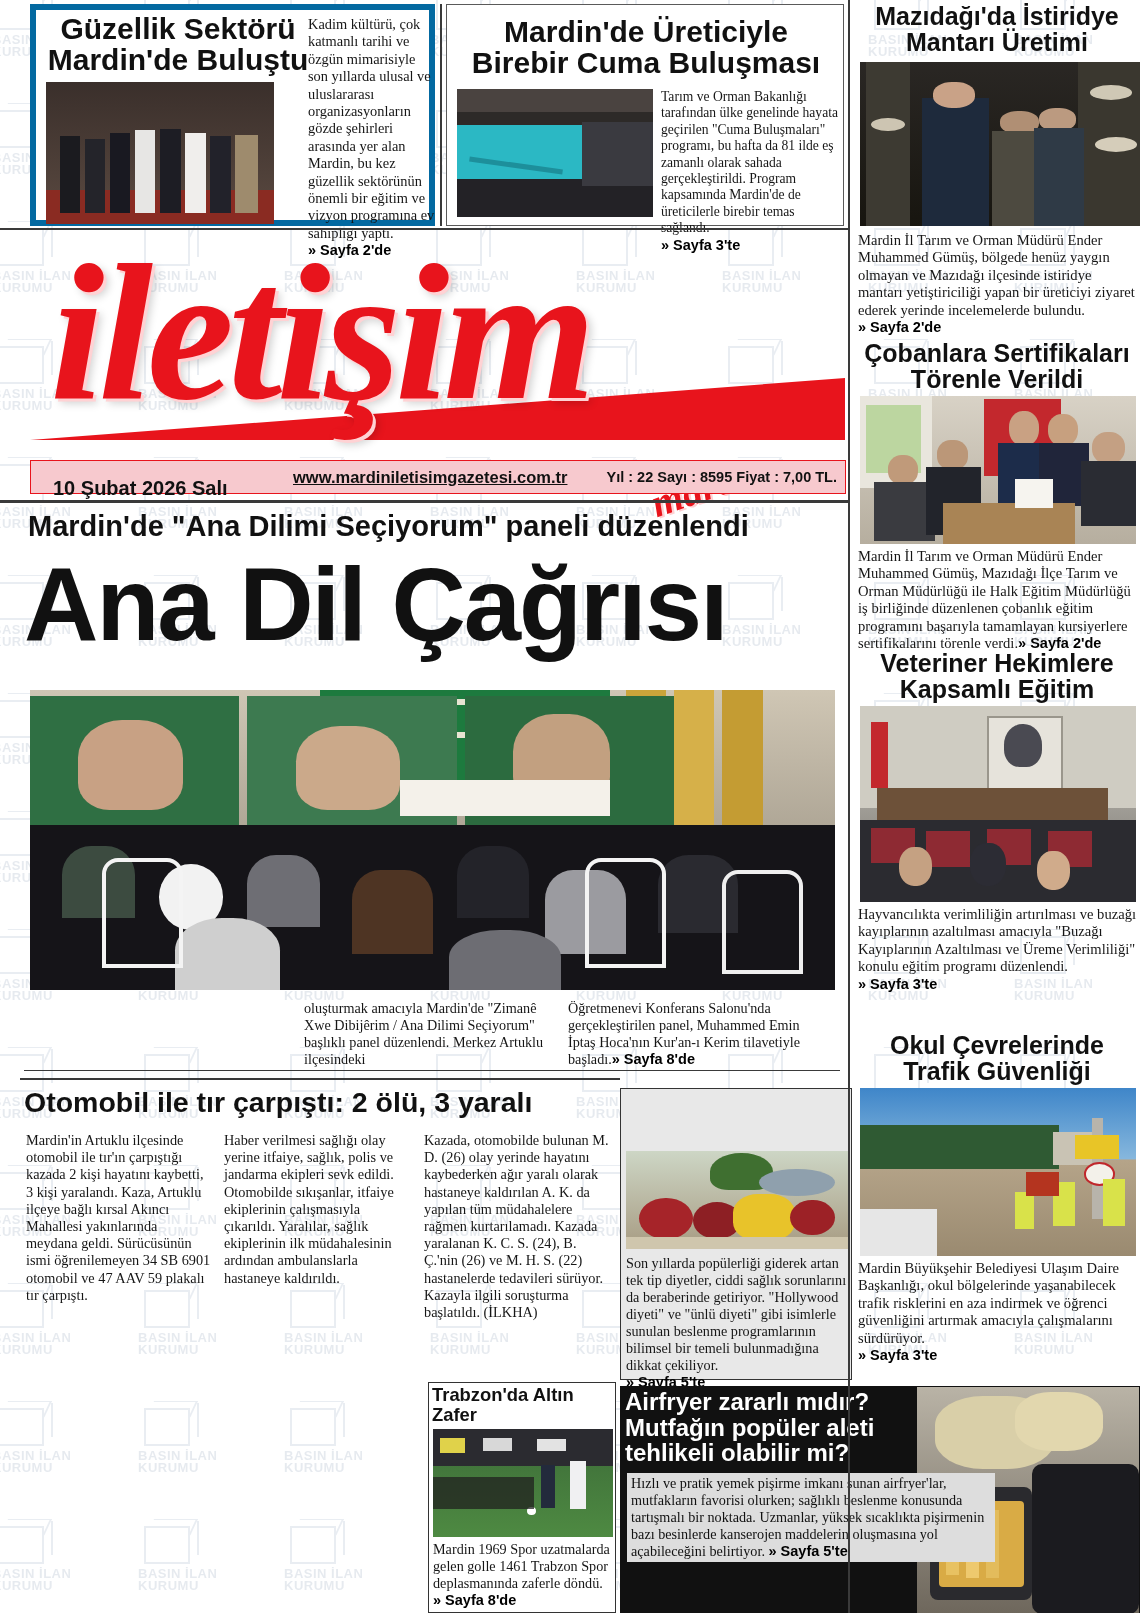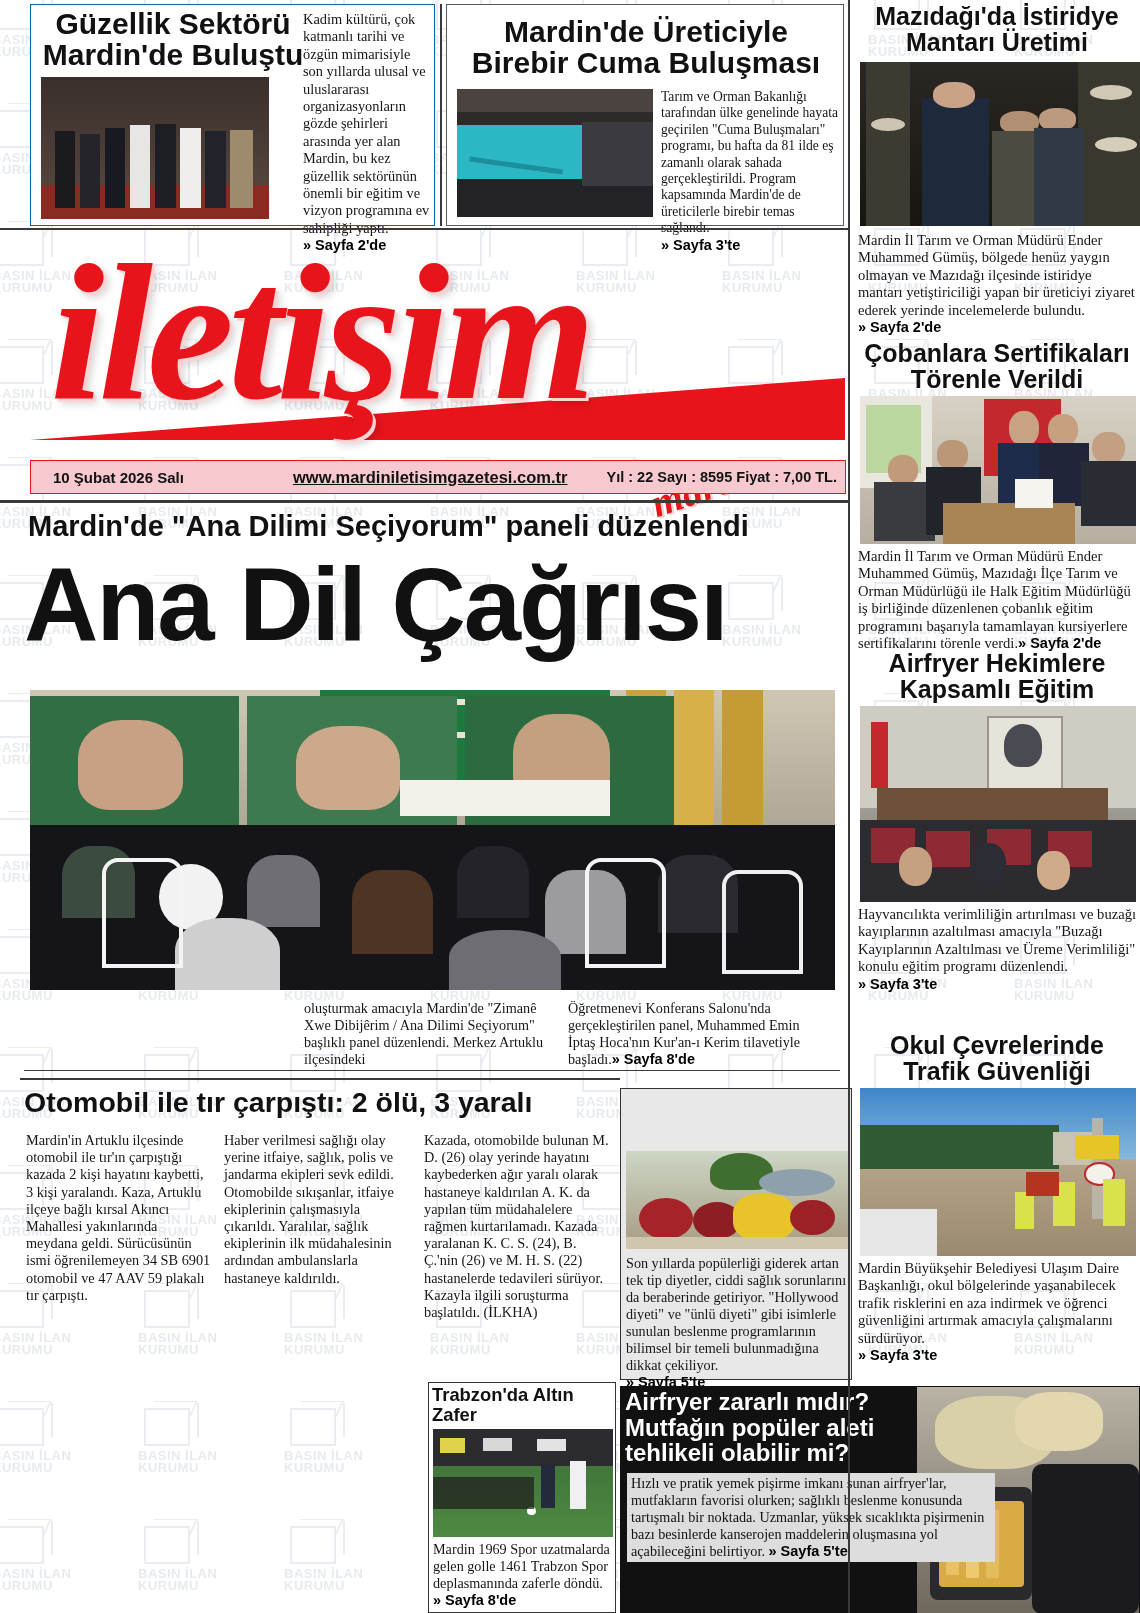--- a/index.html
+++ b/index.html
@@ -44,21 +44,21 @@
   }
   
   .page{position:relative;z-index:2;width:1140px;height:1613px;}
   .box{position:absolute;box-sizing:border-box;}
   .photo{background:#9aa0a6;position:relative;overflow:hidden;}
   .hl{font-family:"Liberation Sans", sans-serif;font-weight:bold;color:#111;line-height:1.02;}
   .body-txt{font-family:"Liberation Serif", serif;font-size:14.6px;line-height:17.6px;color:#161616;text-align:left;}
   .jump{font-family:"Liberation Sans", sans-serif;font-weight:bold;font-size:14.5px;color:#000;}
 
   
-  #teaser1{left:30px;top:4px;width:405px;height:222px;border:1px solid #0369a1;background:#fff;}
+  #teaser1{left:30px;top:4px;width:405px;height:222px;border:6px solid #0369a1;background:#fff;}
   #teaser1 .t1-head{position:absolute;left:6px;top:4px;width:272px;text-align:center;font-size:30px;}
   #teaser1 .t1-img{position:absolute;left:10px;top:72px;width:228px;height:142px;}
   #teaser1 .t1-txt{position:absolute;left:272px;top:6px;width:128px;font-size:14.4px;line-height:17.4px;}
 
   #teaser2{left:446px;top:4px;width:398px;height:222px;border:1px solid #5a5a5a;background:#fff;}
   #teaser2 .t2-head{position:absolute;left:0;top:12px;width:398px;text-align:center;font-size:30px;}
   #teaser2 .t2-img{position:absolute;left:10px;top:84px;width:196px;height:128px;}
   #teaser2 .t2-txt{position:absolute;left:214px;top:84px;width:178px;font-size:13.6px;line-height:16.4px;}
 
   #teaser3{left:854px;top:0px;width:286px;height:340px;}
@@ -88,21 +88,21 @@
     font-style:italic;font-weight:bold;font-size:40px;color:#e8141c;
     transform:rotate(-19deg);transform-origin:left bottom;
     text-shadow:2px 2px 0 #ffd0d2;
   }
   #infobar{
     left:30px;top:460px;width:816px;height:34px;
     background:#f7c9ce;border:1px solid #e8141c;
     font-family:"Liberation Sans", sans-serif;font-weight:bold;
     color:#b50d16;
   }
-  #infobar .ib-date{position:absolute;left:22px;top:8px;font-size:15px;color:#111;}
+  #infobar .ib-date{position:absolute;left:22px;top:16px;font-size:20px;color:#111;}
   #infobar .ib-url{position:absolute;left:262px;top:7px;font-size:16.5px;color:#111;text-decoration:underline;}
   #infobar .ib-meta{position:absolute;right:8px;top:8px;font-size:14.5px;color:#111;}
 
   
   #kicker{left:28px;top:512px;width:820px;font-size:29px;}
   #mainhead{left:24px;top:552px;width:830px;font-size:103px;letter-spacing:-2px;}
   #mainphoto{left:30px;top:690px;width:805px;height:300px;}
   #maincaps{left:28px;top:1000px;width:812px;height:62px;}
   #maincaps .cap{position:absolute;top:0;width:258px;font-size:14.2px;line-height:17px;}
   #maincaps .c1{left:0;}
@@ -818,21 +818,21 @@
         <div style="position:absolute;left:30%;top:72%;width:48%;height:28%;background:#a98455;"></div>
         <div style="position:absolute;left:56%;top:56%;width:14%;height:20%;background:#f6f4ef;"></div>
       </div>
       <div class="body-txt rt" style="margin:4px 0 0 4px;">
         <span>Mardin İl Tarım ve Orman Müdürü Ender Muhammed Gümüş, Mazıdağı İlçe Tarım ve Orman Müdürlüğü ile Halk Eğitim Müdürlüğü iş birliğinde düzenlenen çobanlık eğitim programını başarıyla tamamlayan kursiyerlere sertifikalarını törenle verdi.</span><span class="jump">» Sayfa 2'de</span>
       </div>
     </div>
 
     <div style="position:absolute;left:0;top:310px;width:286px;">
       <div class="hl rh">
-        <div>Airfryer Hekimlere</div>
+        <div>Veteriner Hekimlere</div>
         <div>Kapsamlı Eğitim</div>
       </div>
       <div class="photo" style="position:relative;margin:4px 0 0 6px;width:276px;height:196px;">
         <div style="position:absolute;inset:0;background:linear-gradient(#d5d2c8,#6f6c68);"></div>
         <div style="position:absolute;left:0;top:0;width:100%;height:52%;background:#cfccc2;"></div>
         <div style="position:absolute;left:46%;top:5%;width:26%;height:36%;background:#e6e3db;border:2px solid #9a968c;"></div>
         <div style="position:absolute;left:52%;top:9%;width:14%;height:22%;background:#4a4a52;border-radius:48% 48% 40% 40%;"></div>
         <div style="position:absolute;left:4%;top:8%;width:6%;height:34%;background:#c3282d;"></div>
         <div style="position:absolute;left:6%;top:42%;width:84%;height:16%;background:#6d5139;"></div>
         <div style="position:absolute;left:0;top:58%;width:100%;height:42%;background:#2b2b30;"></div>

